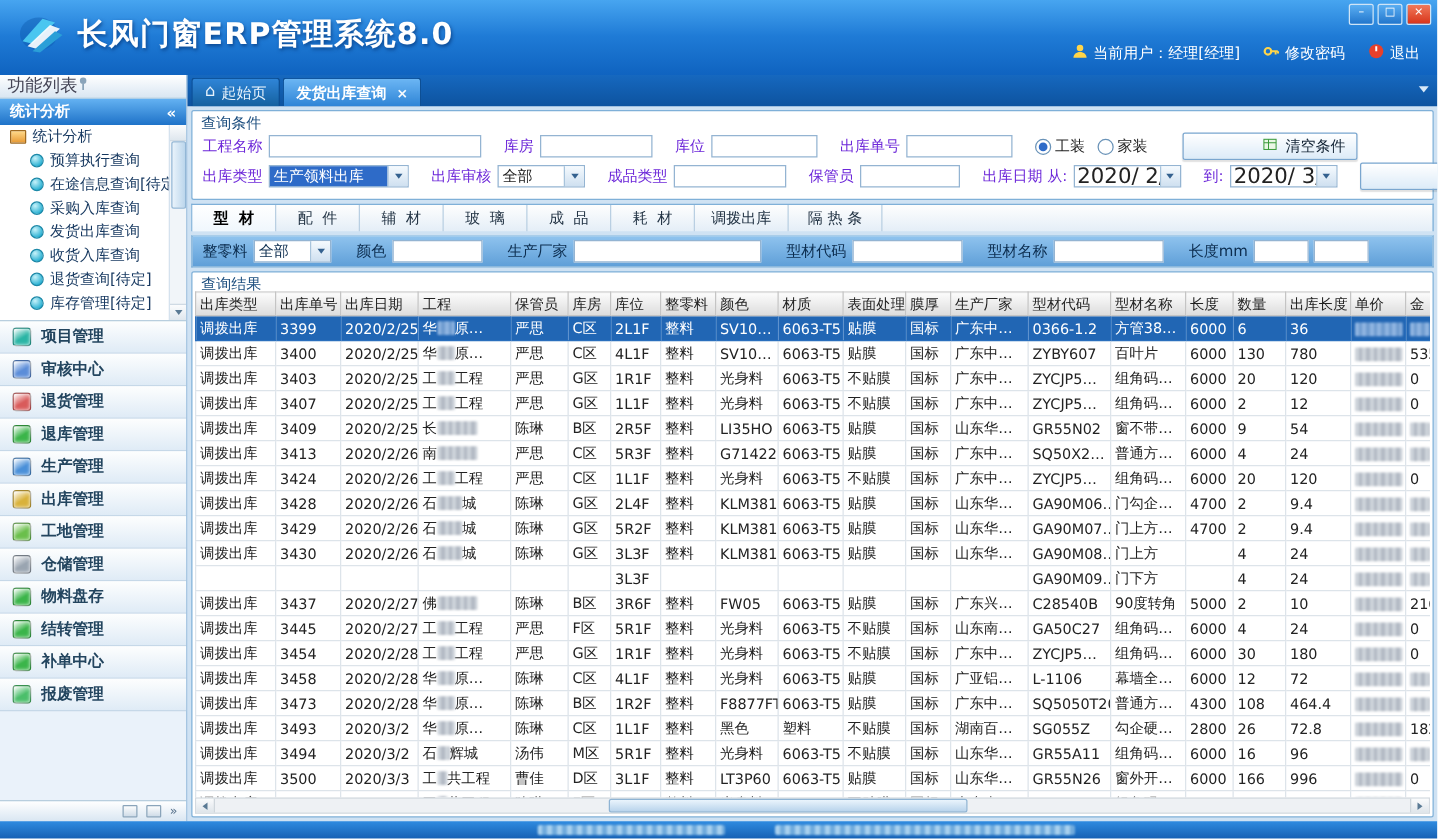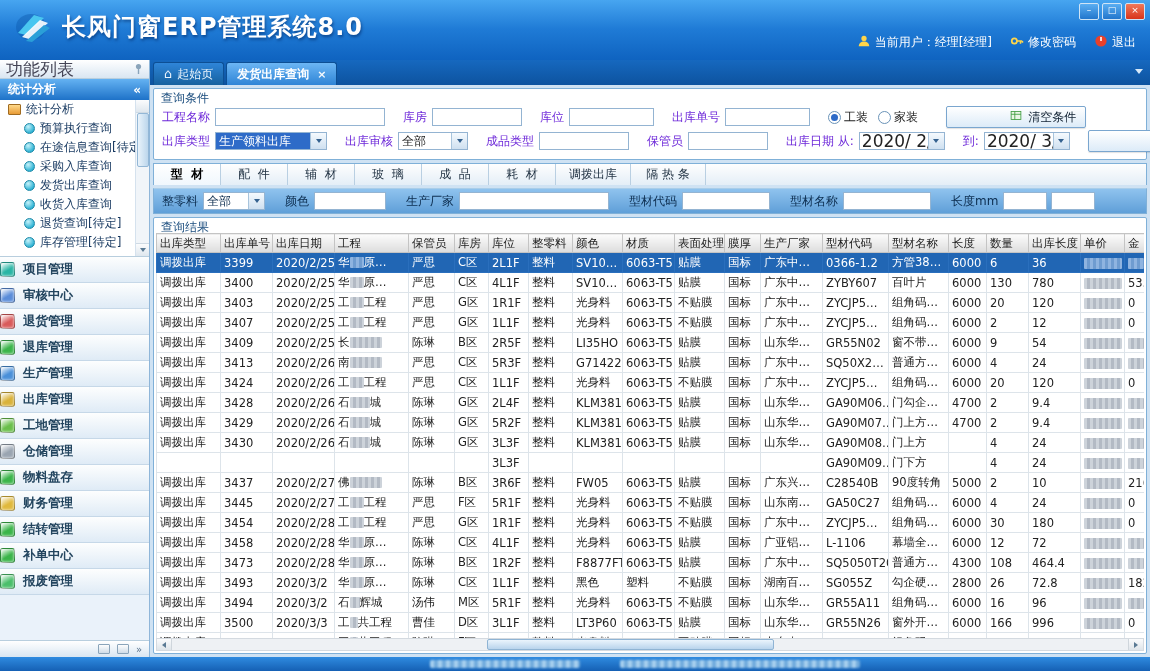--- a/index.html
+++ b/index.html
@@ -20,22 +20,22 @@
     text-shadow:1px 2px 3px rgba(0,40,100,.6);}
   .header-right{position:absolute;right:14px;bottom:9px;display:flex;align-items:flex-end;
     color:#fff;font-size:12px;}
   .hr-item{display:flex;align-items:center;gap:4px;margin-left:18px;}
   .hr-item.link{cursor:pointer;}
 
   
   .sidebar{position:absolute;left:0;top:60px;width:149px;bottom:14px;background:#eaf2fa;
     border-right:1px solid #8fb6d9;display:flex;flex-direction:column;overflow:hidden;}
   .fl-bar{height:18px;flex:none;background:linear-gradient(#ffffff,#d9e6f2);
-    border-bottom:1px solid #b8cede;font-size:17px;color:#445;display:flex;align-items:center;
-    justify-content:space-between;padding:0 6px;font-family:Liberation Serif, serif;}
+    border-bottom:1px solid #b8cede;font-size:14px;color:#445;display:flex;align-items:center;
+    padding:0 6px;font-family:Liberation Serif, serif;}
   .section-hdr{height:21px;flex:none;background:linear-gradient(#64b2f2,#1e72c8);color:#fff;
     font-size:12px;font-weight:bold;display:flex;align-items:center;justify-content:space-between;
     padding:0 8px;cursor:pointer;}
   .tree{background:#fff;height:156px;flex:none;border-bottom:1px solid #b8cede;position:relative;
     overflow:hidden;font-size:12px;color:#14365e;}
   .tree-inner{position:absolute;top:0;left:0;right:13px;}
   .tree-row{height:19px;display:flex;align-items:center;gap:5px;padding-left:8px;
     white-space:nowrap;overflow:hidden;cursor:pointer;}
   .tree-row.child{padding-left:24px;}
   .tree-ico-root{width:11px;height:9px;flex:none;border-radius:1px;border:1px solid #a06b20;
@@ -48,21 +48,21 @@
     background:linear-gradient(#fbfcfd,#dfe7ee);border-bottom:1px solid #cfdae4;}
   .vsb-btn.down{position:absolute;bottom:0;left:0;right:0;border-top:1px solid #cfdae4;border-bottom:none;}
   .tri-up{width:0;height:0;border-left:3px solid transparent;border-right:3px solid transparent;
     border-bottom:4px solid #5a7democratic;border-bottom-color:#5a7a94;}
   .tri-down{width:0;height:0;border-left:3px solid transparent;border-right:3px solid transparent;
     border-top:4px solid #5a7a94;}
   .vsb-thumb{position:absolute;top:13px;left:1px;width:10px;height:52px;border-radius:2px;
     background:linear-gradient(90deg,#e9f3fb,#bcd6ec);border:1px solid #93b7d6;}
   .modules{flex:none;}
   .module{height:25px;border-bottom:1px solid #c6d8e8;display:flex;align-items:center;gap:8px;
-    font-size:12.5px;font-weight:bold;color:#23455f;cursor:pointer;
+    padding-left:10px;font-size:12.5px;font-weight:bold;color:#23455f;cursor:pointer;
     background:linear-gradient(#fdfefe,#dfebf6);}
   .mod-icon{width:13px;height:13px;flex:none;border-radius:3px;border:1px solid rgba(0,0,0,.25);
     box-shadow:inset 0 0 3px rgba(255,255,255,.85);}
   .side-bottom{margin-top:auto;height:16px;flex:none;background:linear-gradient(#ffffff,#d9e6f2);
     border-top:1px solid #b8cede;display:flex;align-items:center;justify-content:flex-end;
     gap:7px;padding:0 7px;font-size:10px;color:#58728c;}
   .mini-ico{width:10px;height:8px;border:1px solid #8aa4ba;border-radius:1px;
     background:linear-gradient(#fdfdfd,#cfdce8);cursor:pointer;}
 
   
@@ -304,24 +304,20 @@
         </div>
         <div class="module">
           <span class="mod-icon" style="background: linear-gradient(150deg, rgb(255, 255, 255) 0%, rgb(154, 165, 177) 55%, rgb(154, 165, 177) 100%);"></span>
           <span>仓储管理</span>
         </div>
         <div class="module">
           <span class="mod-icon" style="background: linear-gradient(150deg, rgb(255, 255, 255) 0%, rgb(59, 181, 74) 55%, rgb(59, 181, 74) 100%);"></span>
           <span>物料盘存</span>
         </div>
         <div class="module">
-          <span class="mod-icon" style="background: linear-gradient(150deg, rgb(255, 255, 255) 0%, rgb(224, 185, 61) 55%, rgb(224, 185, 61) 100%);"></span>
-          <span>财务管理</span>
-        </div>
-        <div class="module">
           <span class="mod-icon" style="background: linear-gradient(150deg, rgb(255, 255, 255) 0%, rgb(59, 181, 74) 55%, rgb(59, 181, 74) 100%);"></span>
           <span>结转管理</span>
         </div>
         <div class="module">
           <span class="mod-icon" style="background: linear-gradient(150deg, rgb(255, 255, 255) 0%, rgb(59, 181, 74) 55%, rgb(59, 181, 74) 100%);"></span>
           <span>补单中心</span>
         </div>
         <div class="module">
           <span class="mod-icon" style="background: linear-gradient(150deg, rgb(255, 255, 255) 0%, rgb(75, 191, 107) 55%, rgb(75, 191, 107) 100%);"></span>
           <span>报废管理</span>

